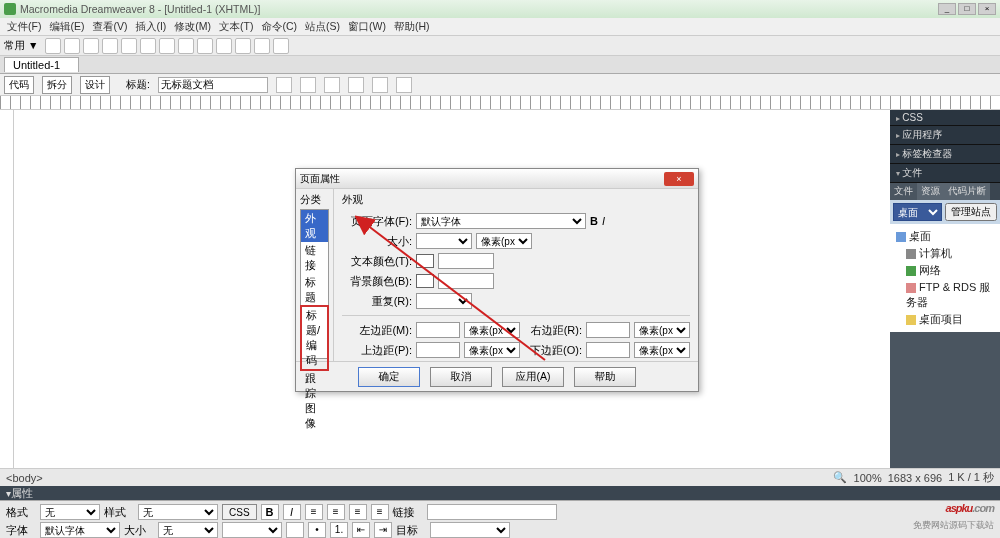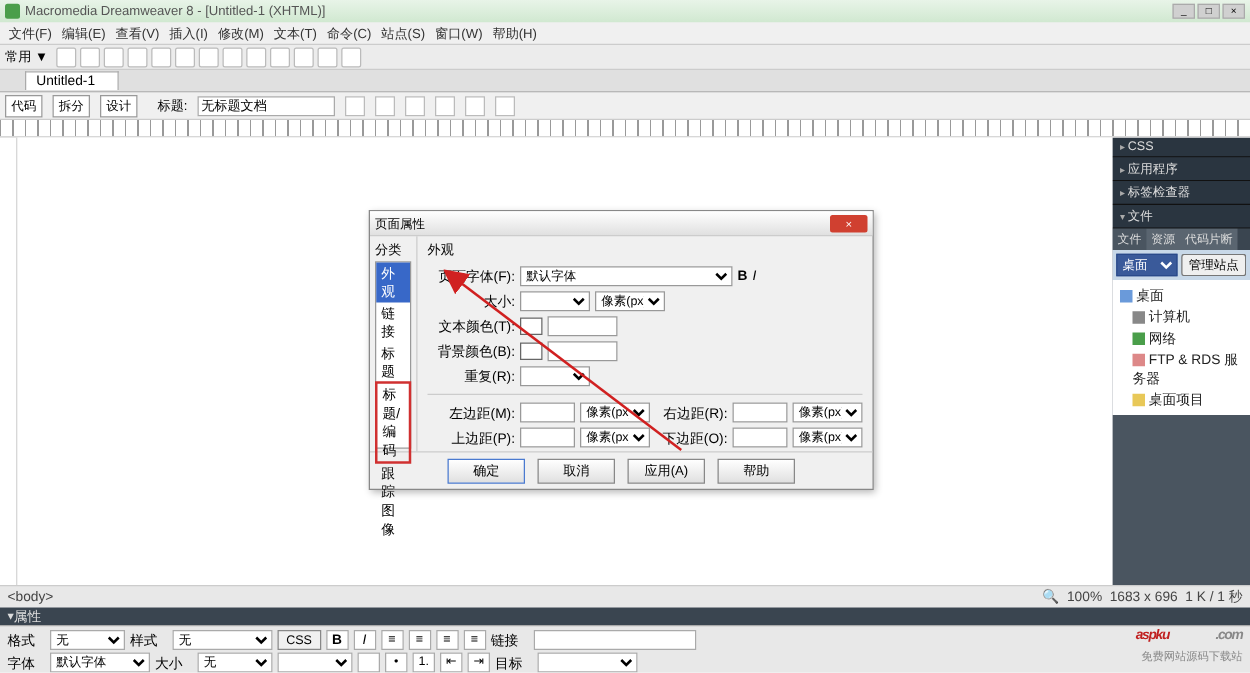--- a/index.html
+++ b/index.html
@@ -11,21 +11,21 @@
 .titlebar .win-btns { display: flex; gap: 2px; }
 .titlebar .win-btn { width: 18px; height: 12px; background: #d0d0d0; border: 1px solid #aaa; font-size: 8px; text-align: center; line-height: 10px; }
 
 .menubar { height: 18px; background: #f0f0f0; display: flex; align-items: center; padding: 0 4px; gap: 2px; border-bottom: 1px solid #ccc; }
 .menubar span { padding: 0 3px; color: #333; font-size: 10.5px; }
 
 .toolbar-row { height: 20px; background: #ececec; border-bottom: 1px solid #ccc; display: flex; align-items: center; padding: 0 4px; gap: 3px; }
 .toolbar-row .label { font-size: 10.5px; margin-right: 4px; }
 .toolbar-row .tb-ico { width: 16px; height: 16px; background: #fff; border: 1px solid #bbb; border-radius: 2px; }
 
-.doc-tab { height: 18px; background: #e0e0e0; border-bottom: 1px solid #aaa; display: flex; align-items: center; padding-left: 16px; }
+.doc-tab { height: 18px; background: #e0e0e0; border-bottom: 1px solid #aaa; display: flex; align-items: center; }
 .doc-tab .tab { background: #fff; border: 1px solid #aaa; border-bottom: none; padding: 1px 18px 1px 8px; font-size: 10.5px; margin-left: 4px; position: relative; }
 
 .doc-toolbar { height: 22px; background: #f0f0f0; border-bottom: 1px solid #ccc; display: flex; align-items: center; padding: 0 4px; gap: 8px; }
 .doc-toolbar .view-btn { border: 1px solid #999; background: #fff; padding: 1px 4px; font-size: 10px; }
 .doc-toolbar .title-label { margin-left: 8px; font-size: 10.5px; }
 .doc-toolbar .title-input { width: 110px; height: 16px; border: 1px solid #aaa; background: #fff; font-size: 10.5px; padding: 0 2px; }
 .doc-toolbar .tb-ico { width: 16px; height: 16px; background: #fff; border: 1px solid #bbb; }
 
 .ruler { height: 14px; background: #fff; border-bottom: 1px solid #ccc; position: relative; overflow: hidden; }
 .ruler::before { content: ""; position: absolute; inset: 0; background: repeating-linear-gradient(90deg, #999 0 1px, transparent 1px 10px); }
@@ -83,21 +83,21 @@
 .dlg-frow .w-lg { width: 170px; } .dlg-frow .w-md { width: 56px; } .dlg-frow .w-sm { width: 44px; }
 .dlg-hr { border-top: 1px solid #ccc; margin: 6px 0; }
 .dlg-btns { height: 30px; display: flex; justify-content: center; align-items: center; gap: 10px; border-top: 1px solid #ccc; }
 .dlg-btns button { width: 62px; height: 20px; border: 1px solid #888; background: linear-gradient(#fff,#e0e0e0); font-size: 10.5px; }
 .dlg-btns button.primary { border: 1px solid #4a7ad0; }
 
 .arrow { position: absolute; left: 355px; top: 195px; width: 200px; height: 170px; z-index: 110; pointer-events: none; }
 
 .watermark { position: absolute; right: 6px; bottom: 6px; z-index: 200; text-align: right; pointer-events: none; }
 .watermark .main { font-size: 30px; font-weight: bold; font-style: italic; color: #c02020; letter-spacing: -1px; }
-.watermark .main .thin { color: #888; font-style: italic; margin-left: 37px; }
+.watermark .main .thin { color: #888; font-style: italic; }
 .watermark .sub { font-size: 9px; color: #888; }
 </style>
 </head>
 <body>
 
 <div class="titlebar">
   <div class="app-icon"></div>
   <div class="title">Macromedia Dreamweaver 8 - [Untitled-1 (XHTML)]</div>
   <div class="win-btns">
     <div class="win-btn">_</div>

